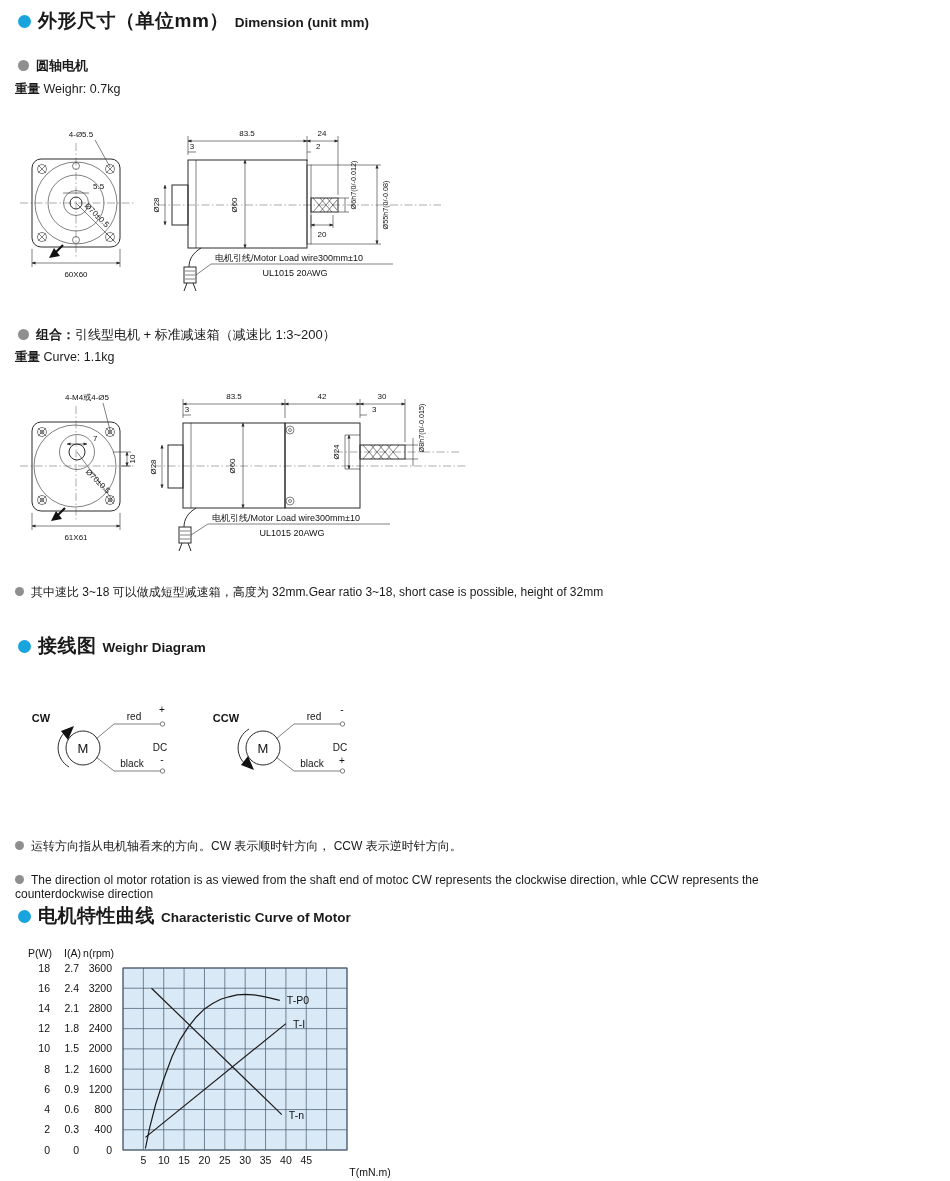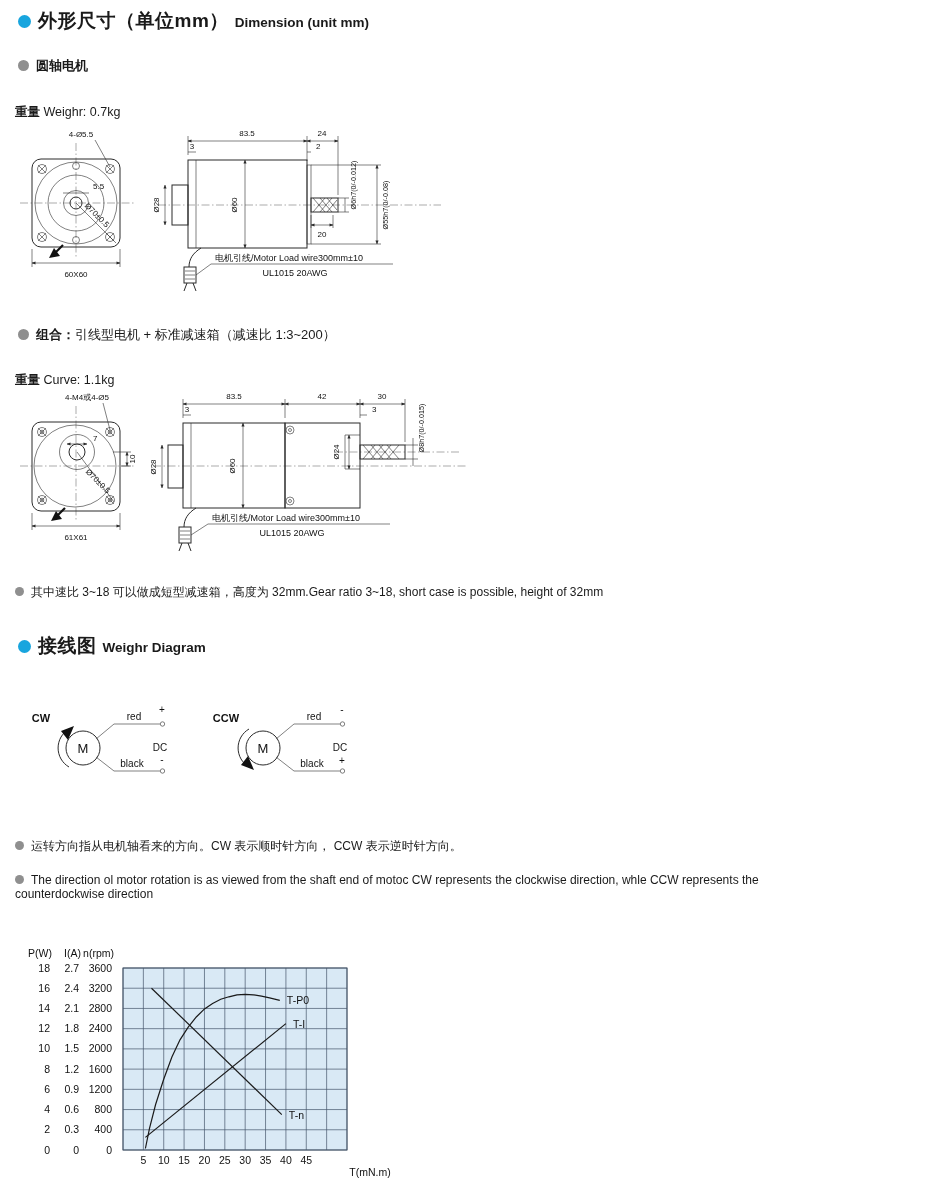--- a/index.html
+++ b/index.html
@@ -7,21 +7,21 @@
         font-family:"Liberation Sans","DejaVu Sans",sans-serif;color:#1a1a1a;}
   .abs{position:absolute;}
   .dot{display:inline-block;border-radius:50%;vertical-align:-1px;margin-right:7px;}
   .dot.b{width:13px;height:13px;background:#18a5de;}
   .dot.g{width:11px;height:11px;background:#8f8f8f;vertical-align:-1px;}
   .dot.gs{width:9px;height:9px;background:#8f8f8f;vertical-align:0px;}
   .t-zh-lg{font-size:19px;font-weight:bold;letter-spacing:.5px;}
   .t-en-lg{font-size:13.5px;font-weight:bold;margin-left:6px;}
   .t-zh-md{font-size:13px;font-weight:bold;}
   .t-md{font-size:13px;}
-  .t-body{font-size:12.5px;margin-top:23px;}
+  .t-body{font-size:12.5px;}
   .t-note{font-size:12px;}
   .wz{font-weight:600;}
   svg{display:block;}
   .ln{fill:none;stroke:#2b2b2b;stroke-width:1;}
   .thin{fill:none;stroke:#2b2b2b;stroke-width:.6;}
   .cl{fill:none;stroke:#555;stroke-width:.5;stroke-dasharray:8 2.5 1.5 2.5;}
   .dim{fill:none;stroke:#2b2b2b;stroke-width:.6;}
   .dtxt{font-size:8px;fill:#111;}
   .dtxts{font-size:7.2px;fill:#111;}
   .wtxt{font-size:9px;fill:#111;}
@@ -313,20 +313,23 @@
     <text class="sgn" x="138" y="53" text-anchor="middle">DC</text>
   </svg>
 
   <div class="abs t-note" style="left:15px;top:838px;">
     <span class="dot gs"></span><span>运转方向指从电机轴看来的方向。CW 表示顺时针方向， CCW 表示逆时针方向。</span>
   </div>
   <div class="abs t-note" style="left:15px;top:861px;margin-top:12px;">
     <span class="dot gs"></span><span>The direction ol motor rotation is as viewed from the shaft end of motoc CW represents the clockwise direction, whle CCW represents the counterdockwise direction</span>
   </div>
 
+  <div class="abs" style="left:18px;top:903px;">
+    <span class="dot b"></span><span class="t-zh-lg">电机特性曲线</span><span class="t-en-lg">Characteristic Curve of Motor</span>
+  </div>
 
   <svg class="abs" style="left:0px;top:935px;" width="480" height="246" viewBox="0 0 480 246">
       <rect x="123" y="33" width="224" height="182" fill="#d9e9f5"></rect>
       <line x1="123" y1="33" x2="123" y2="215" class="cgrid"></line>
       <line x1="143.36363636363637" y1="33" x2="143.36363636363637" y2="215" class="cgrid"></line>
       <line x1="163.72727272727272" y1="33" x2="163.72727272727272" y2="215" class="cgrid"></line>
       <line x1="184.0909090909091" y1="33" x2="184.0909090909091" y2="215" class="cgrid"></line>
       <line x1="204.45454545454544" y1="33" x2="204.45454545454544" y2="215" class="cgrid"></line>
       <line x1="224.8181818181818" y1="33" x2="224.8181818181818" y2="215" class="cgrid"></line>
       <line x1="245.1818181818182" y1="33" x2="245.1818181818182" y2="215" class="cgrid"></line>

